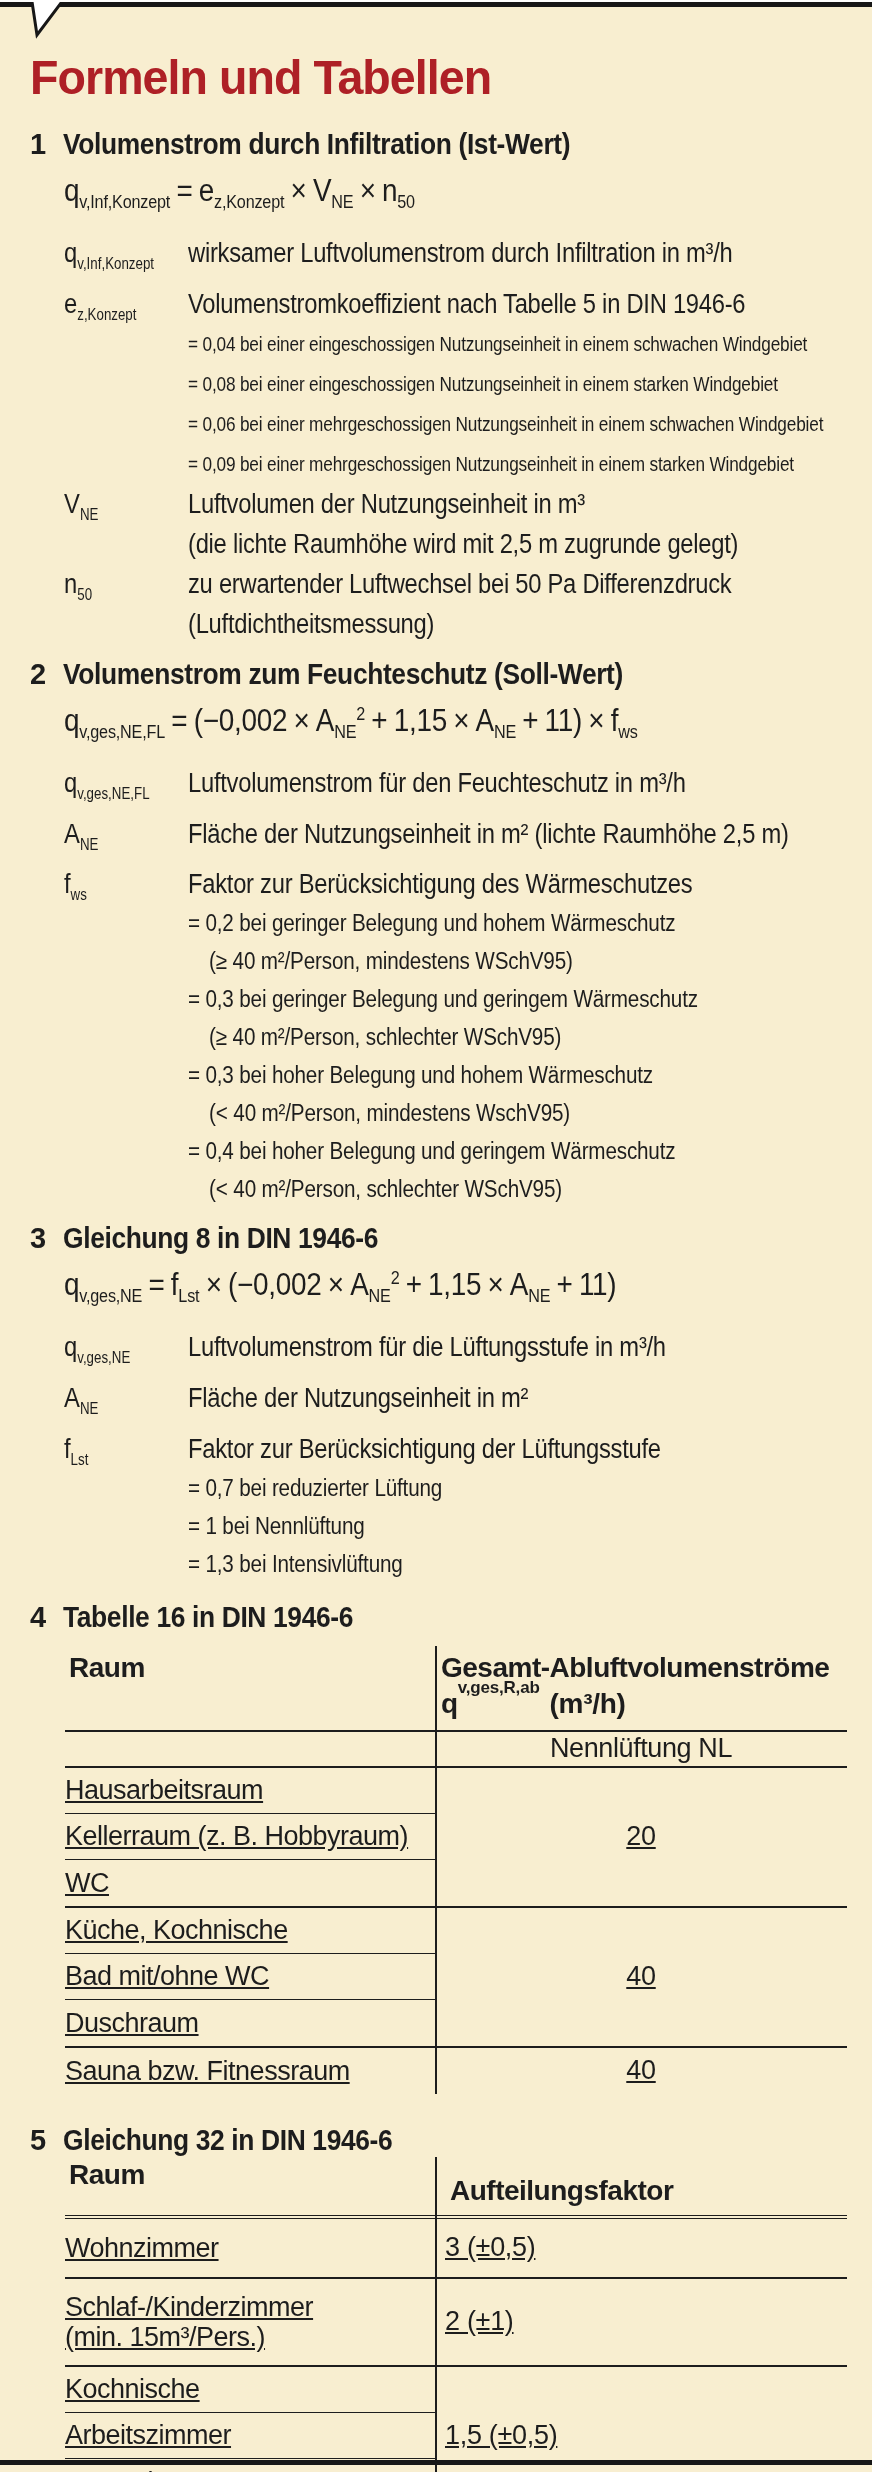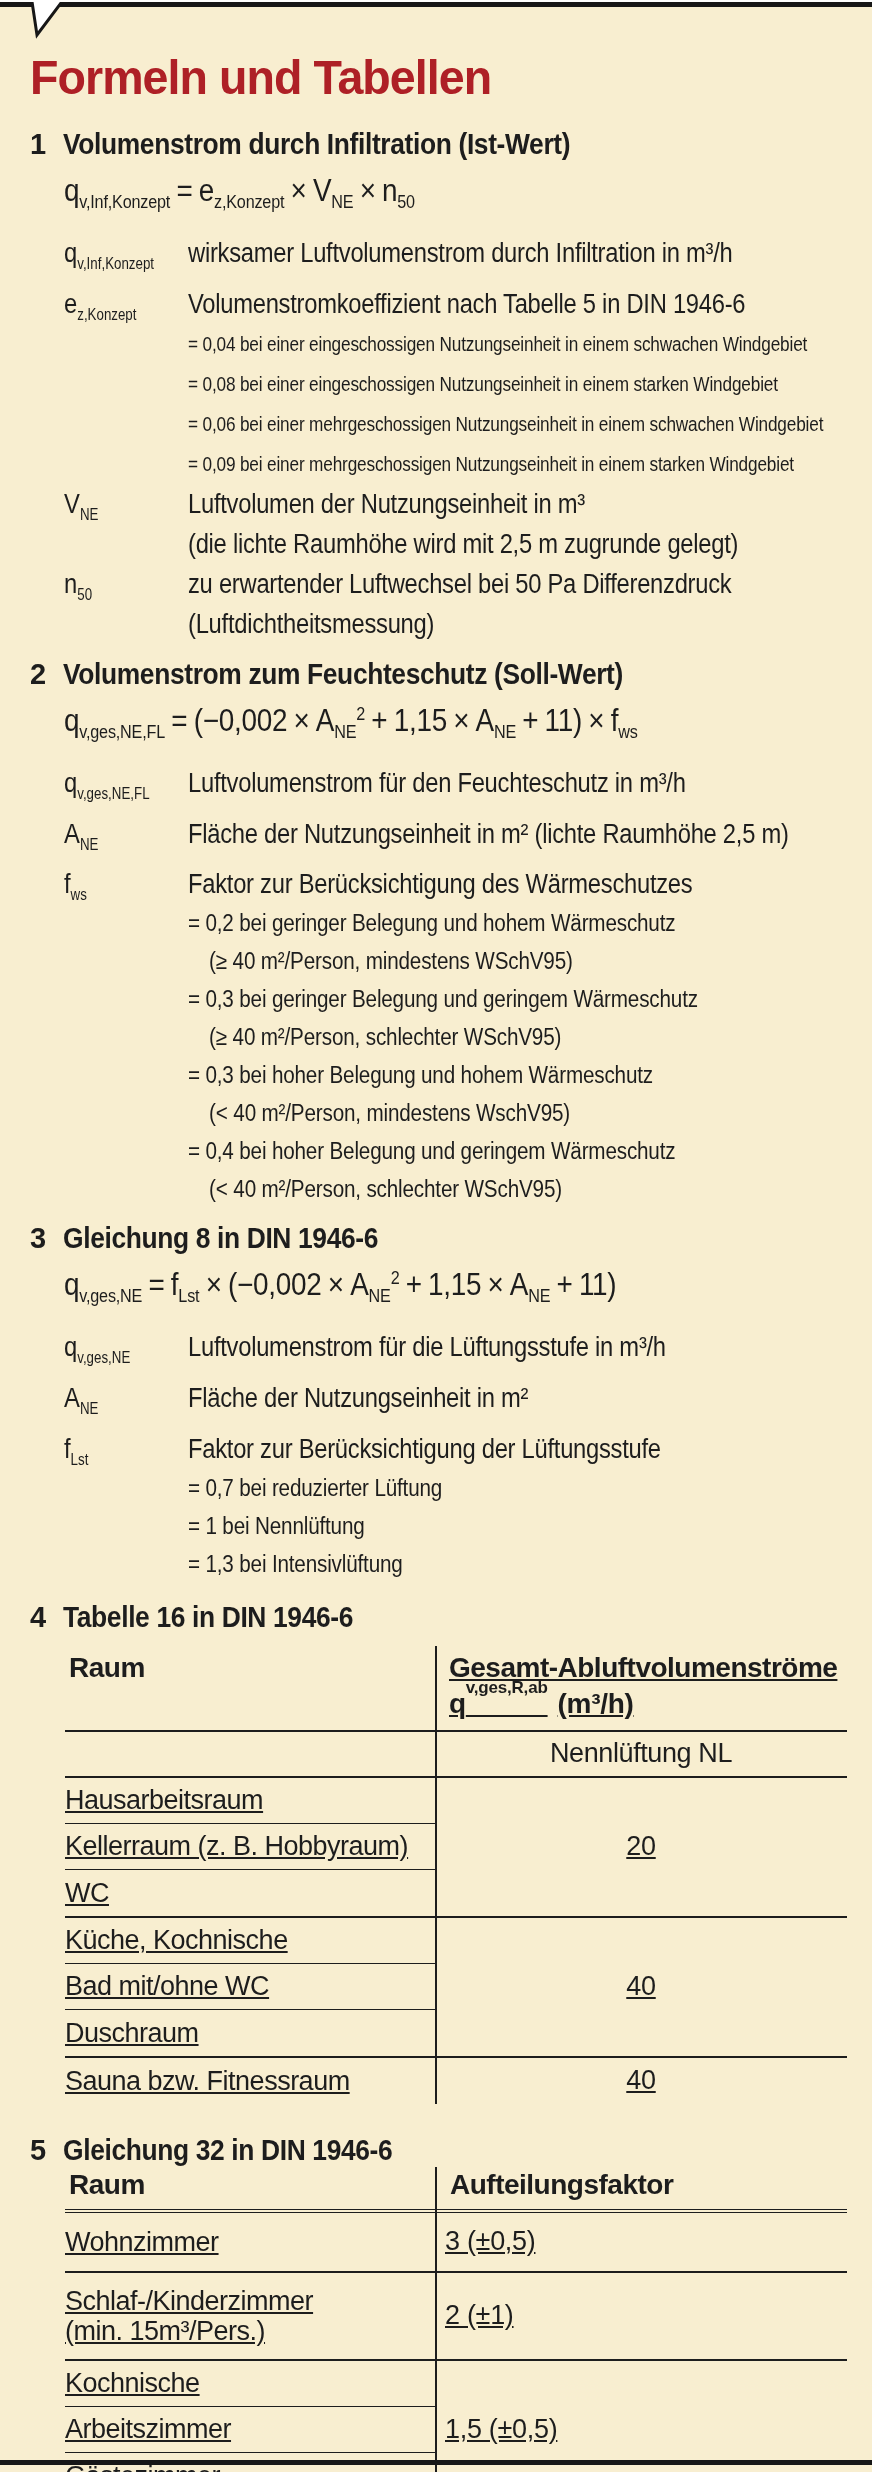--- a/index.html
+++ b/index.html
@@ -64,25 +64,25 @@
   .sec4 { margin-top:18px; }
   .sec5 { margin-top:30px; }
   .sec4 .sec-head { margin-bottom:12px; }
 
   .tbl { position:relative; margin-left:35px; width:782px; }
   .vline { position:absolute; left:370px; top:0; bottom:0; width:2px; background:#1d1d1d; }
   .c1 { flex:0 0 370px; padding-left:4px; }
   .c2 { flex:0 0 412px; }
   .t-head { display:flex; border-bottom:2px solid #1d1d1d; padding:6px 0 10px; }
   .th { font-weight:700; font-size:28px; letter-spacing:-.5px; }
-  .t4 .t-head .c2 { padding-left:14px;text-decoration:underline; }
+  .t4 .t-head .c2 { padding-left:6px; }
   .qline { margin-top:4px; font-weight:700; font-size:28px; letter-spacing:-.3px; }
   .qs { font-size:17px; font-weight:700; position:relative; top:-10px; letter-spacing:-.2px; }
   .qt { margin-left:10px; }
-  .t-sub { display:flex; border-bottom:2px solid #1d1d1d; height:46px; }
+  .t-sub { display:flex; border-bottom:2px solid #1d1d1d; height:36px; }
   .t-sub .c2 { display:flex; align-items:center; justify-content:center; font-size:27px; letter-spacing:-.4px; }
   .grp { display:flex; border-bottom:2px solid #1d1d1d;text-decoration:underline; }
   .tbl .grp:last-child { border-bottom:none; }
   .rooms { display:flex; flex-direction:column; padding-left:0; }
   .room {
     min-height:46px; display:flex; align-items:center; font-size:27px;
     letter-spacing:-.5px; border-bottom:1.5px solid #1d1d1d;
     white-space:pre-line; line-height:1.12;
   }
   .rooms .room:last-child { border-bottom:none; }
@@ -258,21 +258,21 @@
 
   <section class="sec5">
     <div class="sec-head">
       <span class="sec-num">5</span>
       <span class="sec-title">Gleichung 32 in DIN 1946-6</span>
     </div>
     <div class="tbl t5">
       <div class="vline"></div>
       <div class="t-head">
         <div class="c1 th">Raum</div>
-        <div class="c2 th" style="padding-left:15px;">Aufteilungsfaktor</div>
+        <div class="c2 th" style="padding-left:15px;margin-top:16px;">Aufteilungsfaktor</div>
       </div>
       <div class="dbl"></div>
       <div class="grp">
         <div class="c1 rooms">
           <div class="room h56">Wohnzimmer</div>
         </div>
         <div class="c2 val">3 (±0,5)</div>
       </div>
       <div class="grp">
         <div class="c1 rooms">

